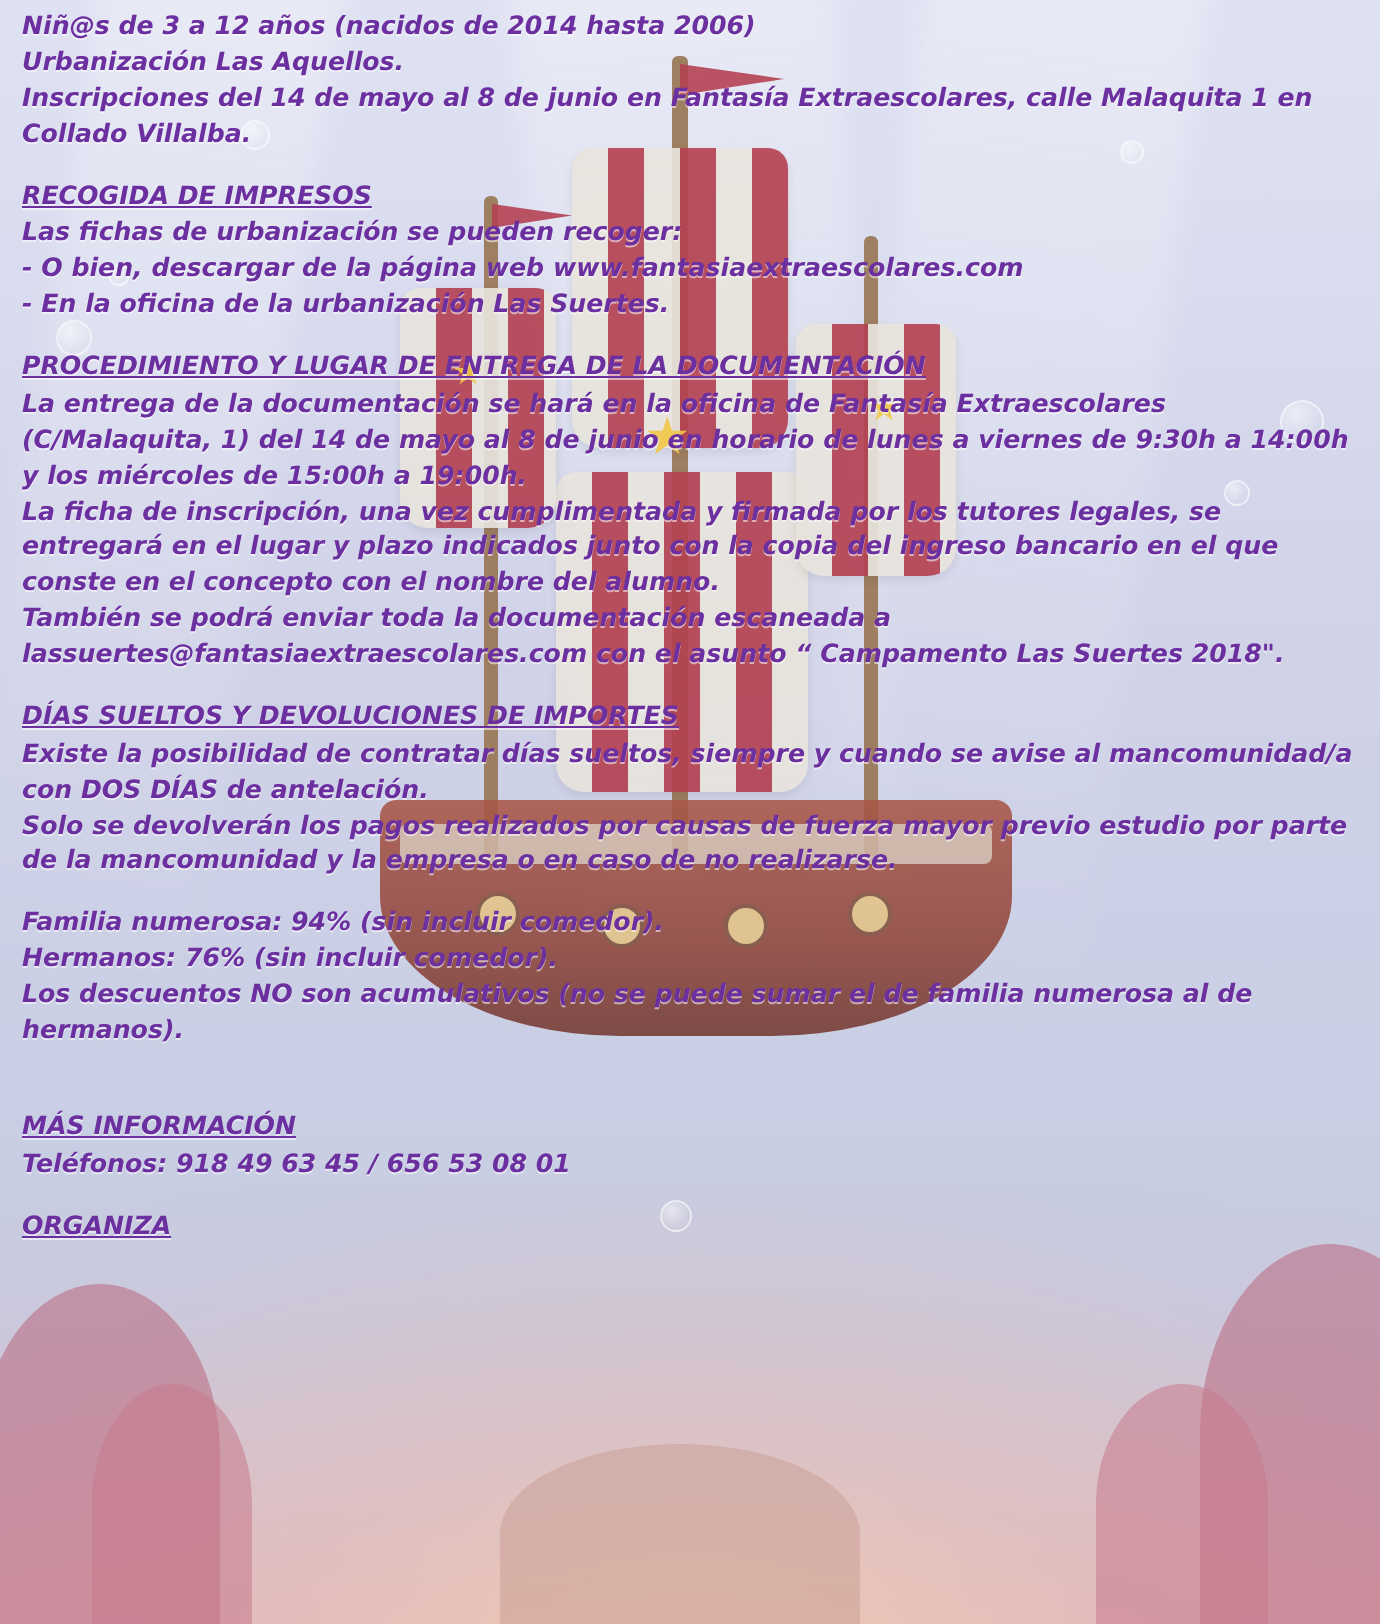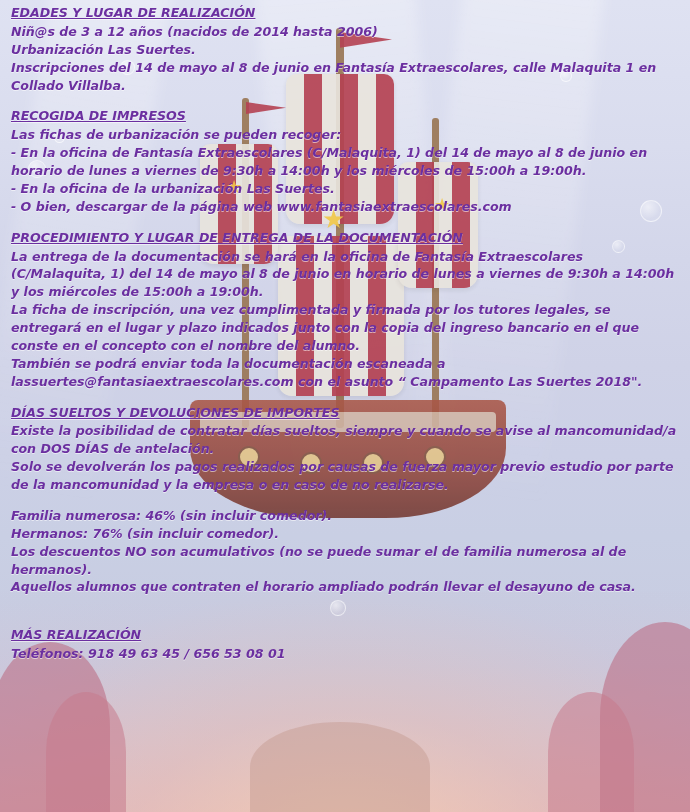--- a/index.html
+++ b/index.html
@@ -201,58 +201,56 @@
     </div>
 
     <div class="star" style="left:140px; top:178px;">★</div>
     <div class="star" style="left:44px; top:150px; font-size:18px;">★</div>
     <div class="star" style="left:252px; top:168px; font-size:18px;">★</div>
   </div>
 
   <div class="content">
 
     <div class="sec">
-      <div class="head">EDADES Y LUGAR DE REALIZACIÓN</div>
       <div class="line">Niñ@s de 3 a 12 años (nacidos de 2014 hasta 2006)</div>
-      <div class="line">Urbanización Las Suertes.</div>
+      <div class="line">Urbanización Las Aquellos.</div>
       <div class="line">Inscripciones del 14 de mayo al 8 de junio en Fantasía Extraescolares, calle Malaquita 1 en Collado Villalba.</div>
     </div>
 
     <div class="sec">
       <div class="head">RECOGIDA DE IMPRESOS</div>
       <div class="line">Las fichas de urbanización se pueden recoger:</div>
-      <div class="line">- En la oficina de Fantasía Extraescolares (C/Malaquita, 1) del 14 de mayo al 8 de junio en horario de lunes a viernes de 9:30h a 14:00h y los miércoles de 15:00h a 19:00h.</div>
+      <div class="line">- O bien, descargar de la página web www.fantasiaextraescolares.com</div>
       <div class="line">- En la oficina de la urbanización Las Suertes.</div>
-      <div class="line">- O bien, descargar de la página web www.fantasiaextraescolares.com</div>
     </div>
 
     <div class="sec">
       <div class="head">PROCEDIMIENTO Y LUGAR DE ENTREGA DE LA DOCUMENTACIÓN</div>
       <div class="line">La entrega de la documentación se hará en la oficina de Fantasía Extraescolares (C/Malaquita, 1) del 14 de mayo al 8 de junio en horario de lunes a viernes de 9:30h a 14:00h y los miércoles de 15:00h a 19:00h.</div>
       <div class="line">La ficha de inscripción, una vez cumplimentada y firmada por los tutores legales, se entregará en el lugar y plazo indicados junto con la copia del ingreso bancario en el que conste en el concepto con el nombre del alumno.</div>
       <div class="line">También se podrá enviar toda la documentación escaneada a lassuertes@fantasiaextraescolares.com con el asunto “ Campamento Las Suertes 2018".</div>
     </div>
 
     <div class="sec">
       <div class="head">DÍAS SUELTOS Y DEVOLUCIONES DE IMPORTES</div>
       <div class="line">Existe la posibilidad de contratar días sueltos, siempre y cuando se avise al mancomunidad/a con DOS DÍAS de antelación.</div>
       <div class="line">Solo se devolverán los pagos realizados por causas de fuerza mayor previo estudio por parte de la mancomunidad y la empresa o en caso de no realizarse.</div>
     </div>
 
     <div class="sec">
-      <div class="line">Familia numerosa: 46% (sin incluir comedor).</div>
+      <div class="line">Familia numerosa: 94% (sin incluir comedor).</div>
       <div class="line">Hermanos: 76% (sin incluir comedor).</div>
       <div class="line">Los descuentos NO son acumulativos (no se puede sumar el de familia numerosa al de hermanos).</div>
-      <div class="line">Aquellos alumnos que contraten el horario ampliado podrán llevar el desayuno de casa.</div>
     </div>
 
     <div class="spacer-lg"></div>
 
     <div class="sec">
-      <div class="head">MÁS REALIZACIÓN</div>
+      <div class="head">MÁS INFORMACIÓN</div>
       <div class="line">Teléfonos: 918 49 63 45 / 656 53 08 01</div>
     </div>
 
     <div class="sec">
+      <div class="head">ORGANIZA</div>
     </div>
 
   </div>
 </div>
 
 </body></html>

